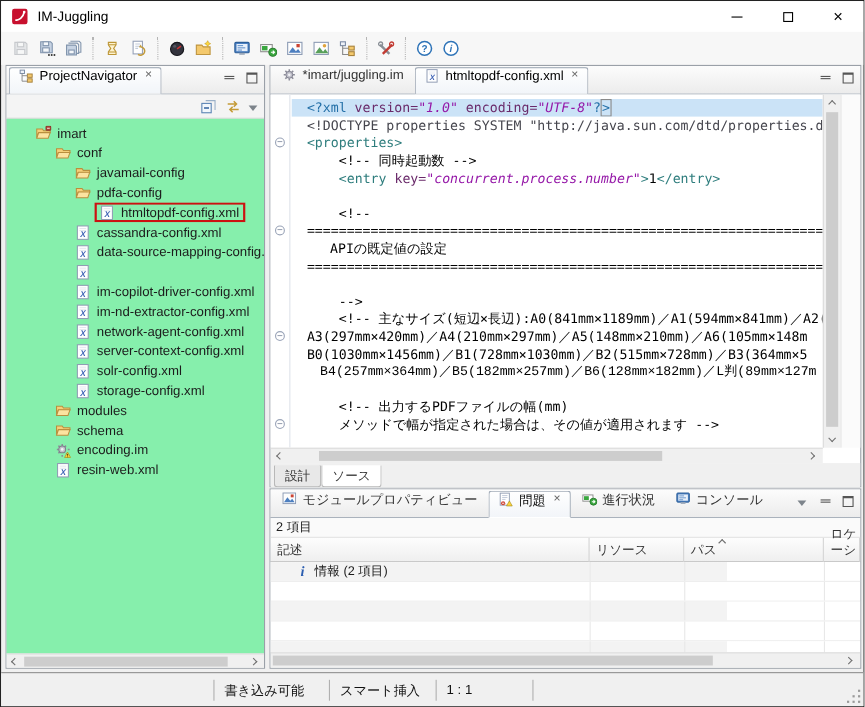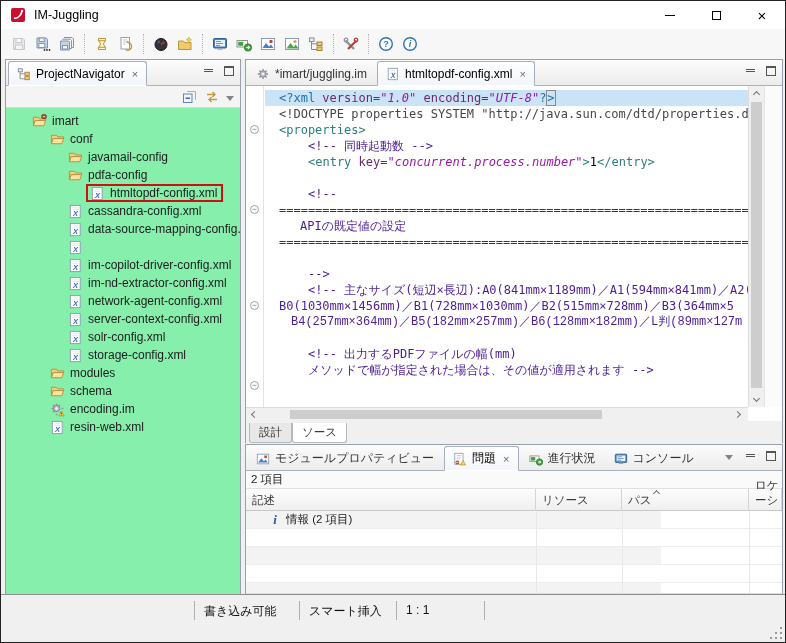--- a/index.html
+++ b/index.html
@@ -22,21 +22,21 @@
   .tb-btn { width:24px; height:24px; display:flex; align-items:center; justify-content:center; border-radius:3px; }
   .tb-btn.disabled { opacity:.45; filter:grayscale(.7); }
   .tb-sep { width:1px; height:20px; border-left:1px dotted #b5b5b5; margin:0 5px; }
   .icn { display:inline-flex; width:16px; height:16px; }
   .icn svg { width:16px; height:16px; }
   .icn.small, .icn.small svg { width:14px; height:14px; }
 
   
   .panel { position:absolute; background:#fff; border:1px solid #9aa0a8; }
   .view-tabbar { position:absolute; left:0; top:0; right:0; height:26px; background:linear-gradient(#fcfcfc,#ececec); border-bottom:1px solid #aab2bc; display:flex; align-items:flex-end; }
-  .tab { display:inline-flex; align-items:center; gap:5px; height:25px; padding:0 8px; font-size:12px; color:#333; white-space:nowrap; position:relative; top:1px; }
+  .tab { display:inline-flex; align-items:flex-start; gap:5px; height:25px; padding:0 8px; font-size:12px; color:#333; white-space:nowrap; position:relative; top:1px; }
   .tab.active { background:linear-gradient(#ffffff,#f2f5f9); border:1px solid #a5aeba; border-bottom:1px solid #fff; border-radius:3px 3px 0 0; color:#000; }
   .close-x { font-size:11px; color:#6a6a6a; margin-left:2px; }
   .minmax { position:absolute; right:4px; top:6px; display:flex; gap:7px; }
   .mm-btn { width:14px; height:12px; display:flex; align-items:flex-start; justify-content:center; }
   .mm-btn .min-g { width:9px; height:3px; border-bottom:1px solid #555; border-top:1px solid #555; margin-top:3px; }
   .mm-btn .max-g { width:10px; height:10px; border:1px solid #555; border-top-width:2px; }
   .tri-down { width:0; height:0; border-left:4px solid transparent; border-right:4px solid transparent; border-top:5px solid #7d848b; margin-top:4px; }
 
   
   #navigator { left:4px; top:58px; width:236px; height:549px; }
@@ -59,21 +59,21 @@
   #editor-body { position:absolute; left:0; top:26px; right:0; height:321px; background:#fff; overflow:hidden; }
   .fold-margin { position:absolute; left:0; top:0; bottom:0; width:18px; background:#fff; border-right:1px solid #dfe3ea; }
   .fold { position:absolute; left:4px; width:9px; height:9px; border:1px solid #9aa4b8; border-radius:50%; background:#fff; color:#6b7890; font-size:9px; line-height:7px; text-align:center; }
   #code { position:absolute; left:19px; top:0; width:483px; bottom:0; overflow:hidden; padding-top:4px; font-family:"DejaVu Sans Mono","Liberation Mono",monospace; font-size:12px; }
   .code-line { height:16px; line-height:16px; white-space:pre; overflow:hidden; }
   .code-line.sel { background:#cbe3f7; }
   .pi { color:#2470a8; }
   .tag { color:#2e7d7d; }
   .attr { color:#6a2a6a; }
   .val { color:#9518a8; font-style:italic; }
-  .com { color:#4c1d95; }
+  .com { color:#000000; }
   .doc { color:#46464e; }
   .txt { color:#000; }
   .box { border:1px solid #8a8a8a; }
   #editor-vscroll { position:absolute; left:502px; top:26px; width:16px; height:321px; background:#f0f0f0; border-left:1px solid #dcdcdc; }
   #editor-gutter { position:absolute; left:518px; top:26px; right:0; height:321px; background:#fbfbfb; border-left:1px solid #e4e4e4; }
   #editor-hscroll { position:absolute; left:0; top:347px; width:502px; height:14px; background:#f0f0f0; border-top:1px solid #dcdcdc; }
   .editor-btabs { position:absolute; left:0; top:361px; right:0; height:22px; background:#f0f0f0; display:flex; align-items:flex-end; padding-left:3px; }
   .btab { height:20px; padding:0 9px; font-size:11.5px; display:flex; align-items:center; color:#333; border:1px solid #b8b8b8; border-top-color:#c8c8c8; background:#e8e8e8; border-radius:0 0 3px 3px; border-top:none; }
   .btab.active { background:#fff; position:relative; }
 
@@ -84,21 +84,21 @@
   .col-h { height:22px; display:flex; align-items:center; padding-left:6px; font-size:11.5px; color:#333; border-right:1px solid #d4d4d4; position:relative; }
   .sort-caret { position:absolute; left:408px; top:2px; }
   #grid-rows { position:absolute; left:0; top:66px; right:0; height:82px; background:#fff; overflow:hidden; }
   .grid-row { height:18px; display:flex; align-items:center; font-size:11.5px; border-bottom:1px solid #ededed; position:relative; }
   .grid-row.shaded { background:linear-gradient(to right,#f3f3f3 0,#f3f3f3 415px,#fff 415px); }
   .grid-vline { position:absolute; top:0; bottom:0; width:1px; background:#e8e8e8; }
   .info-i { font-family:"Liberation Serif","DejaVu Serif",serif; font-weight:bold; font-style:italic; color:#2a5db0; font-size:13px; width:14px; text-align:center; }
   #problems-hscroll { position:absolute; left:0; top:148px; right:0; height:14px; background:#f0f0f0; border-top:1px solid #dcdcdc; }
 
   
-  .statusbar { position:absolute; left:0; right:0; bottom:0; height:48px; background:#f0f0f0; border-top:1px solid #8f8f8f; }
+  .statusbar { position:absolute; left:0; right:0; bottom:0; height:31px; background:#f0f0f0; border-top:1px solid #8f8f8f; }
   .sb-sep { position:absolute; top:6px; width:1px; height:19px; background:#b0b0b0; }
   .sb-text { position:absolute; top:8px; font-size:12px; color:#111; white-space:nowrap; }
   .grip { position:absolute; right:3px; bottom:3px; width:12px; height:20px; }
   .grip i { position:absolute; width:2px; height:2px; background:#9a9a9a; }
 </style>
 </head>
 <body>
 
 <div class="window">
 
@@ -544,20 +544,21 @@
           <div class="code-line" style="padding-left: 43px;"><span class="com">&lt;!-- 同時起動数 --&gt;</span></div>
           <div class="code-line" style="padding-left: 43px;"><span class="tag">&lt;entry </span><span class="attr">key=</span><span class="val">"concurrent.process.number"</span><span class="tag">&gt;</span><span class="txt">1</span><span class="tag">&lt;/entry&gt;</span></div>
           <div class="code-line" style="padding-left: 14px;"></div>
           <div class="code-line" style="padding-left: 43px;"><span class="com">&lt;!--</span></div>
           <div class="code-line" style="padding-left: 14px;"><span class="com">================================================================================================</span></div>
           <div class="code-line" style="padding-left: 35px;"><span class="com">APIの既定値の設定</span></div>
           <div class="code-line" style="padding-left: 14px;"><span class="com">================================================================================================</span></div>
           <div class="code-line" style="padding-left: 14px;"></div>
           <div class="code-line" style="padding-left: 43px;"><span class="com">--&gt;</span></div>
           <div class="code-line" style="padding-left: 43px;"><span class="com">&lt;!-- 主なサイズ(短辺×長辺):A0(841mm×1189mm)／A1(594mm×841mm)／A2(420</span></div>
+          <div class="code-line" style="padding-left: 14px;"><span class="com">A3(297mm×420mm)／A4(210mm×297mm)／A5(148mm×210mm)／A6(105mm×148m</span></div>
           <div class="code-line" style="padding-left: 14px;"><span class="com">B0(1030mm×1456mm)／B1(728mm×1030mm)／B2(515mm×728mm)／B3(364mm×5</span></div>
           <div class="code-line" style="padding-left: 26px; font-family: Liberation Mono, monospace;"><span class="com">B4(257mm×364mm)／B5(182mm×257mm)／B6(128mm×182mm)／L判(89mm×127m</span></div>
           <div class="code-line" style="padding-left: 14px;"></div>
           <div class="code-line" style="padding-left: 43px;"><span class="com">&lt;!-- 出力するPDFファイルの幅(mm)</span></div>
           <div class="code-line" style="padding-left: 43px;"><span class="com">メソッドで幅が指定された場合は、その値が適用されます --&gt;</span></div>
         </div>
     </div>
 
     <div id="editor-vscroll">
       <span class="chev up" style="left:5px;top:6px;"></span>

